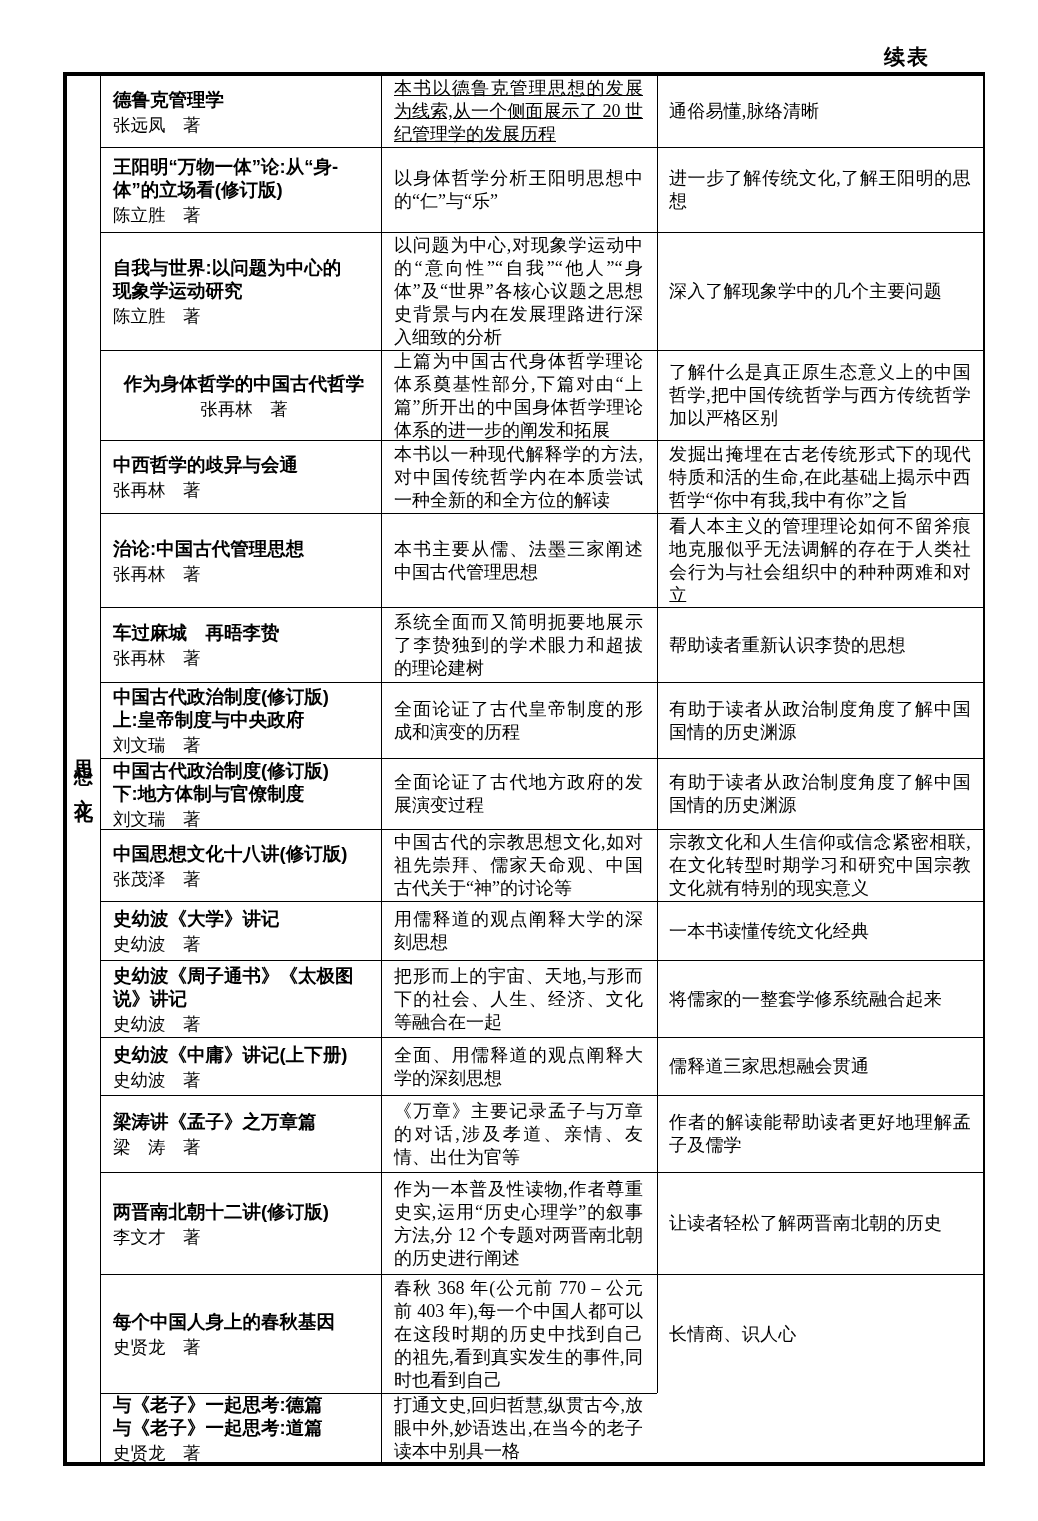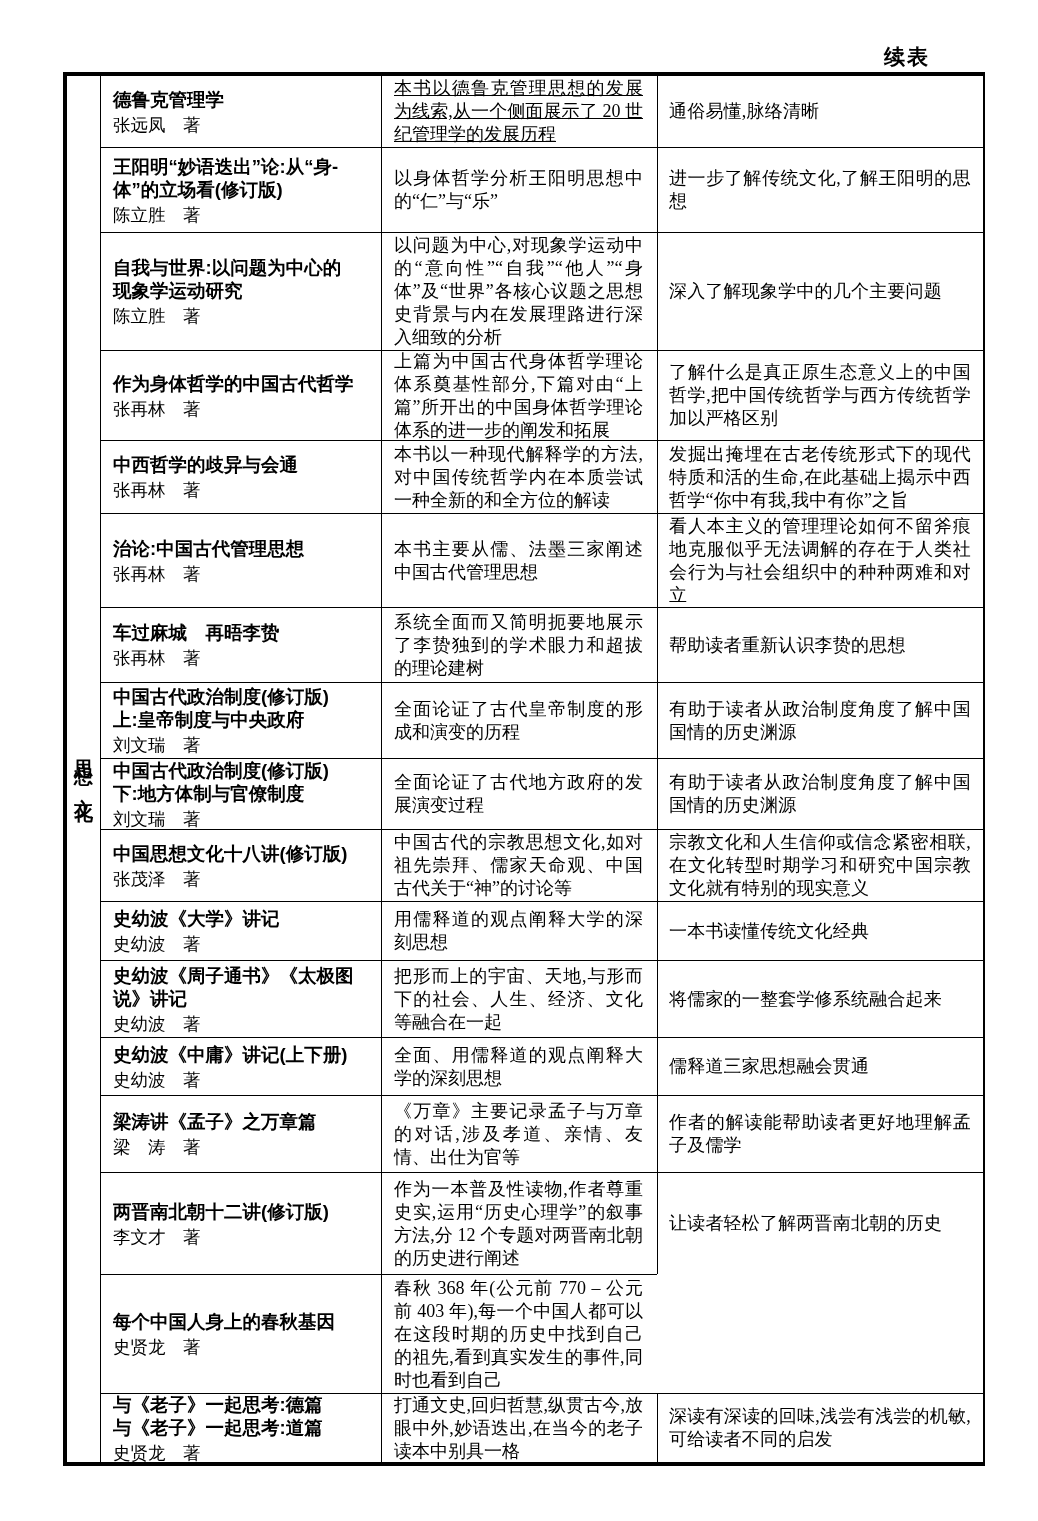--- a/index.html
+++ b/index.html
@@ -73,42 +73,42 @@
       <div class="book-title">德鲁克管理学</div>
       <div class="book-author">张远凤　著</div>
     </div>
     <div class="cell cell-desc" style="grid-area: 1 / 3; text-decoration: underline;">
       <div class="book-description">本书以德鲁克管理思想的发展为线索,从一个侧面展示了 20 世纪管理学的发展历程</div>
     </div>
     <div class="cell cell-comment" style="grid-area: 1 / 4;">
       <div class="book-review">通俗易懂,脉络清晰</div>
     </div>
     <div class="cell cell-title bt" style="grid-area: 2 / 2;">
-      <div class="book-title">王阳明“妙语迭出”论:从“身-
+      <div class="book-title">王阳明“万物一体”论:从“身-
 体”的立场看(修订版)</div>
       <div class="book-author">陈立胜　著</div>
     </div>
     <div class="cell cell-desc bt" style="grid-area: 2 / 3;">
       <div class="book-description">以身体哲学分析王阳明思想中的“仁”与“乐”</div>
     </div>
     <div class="cell cell-comment bt" style="grid-area: 2 / 4;">
       <div class="book-review">进一步了解传统文化,了解王阳明的思想</div>
     </div>
     <div class="cell cell-title bt" style="grid-area: 3 / 2;">
       <div class="book-title">自我与世界:以问题为中心的
 现象学运动研究</div>
       <div class="book-author">陈立胜　著</div>
     </div>
     <div class="cell cell-desc bt" style="grid-area: 3 / 3;">
       <div class="book-description">以问题为中心,对现象学运动中的“意向性”“自我”“他人”“身体”及“世界”各核心议题之思想史背景与内在发展理路进行深入细致的分析</div>
     </div>
     <div class="cell cell-comment bt" style="grid-area: 3 / 4;">
       <div class="book-review">深入了解现象学中的几个主要问题</div>
     </div>
-    <div class="cell cell-title bt" style="grid-area: 4 / 2;">
+    <div class="cell cell-title bt" style="grid-area: 4 / 2; align-items: center;">
       <div class="book-title">作为身体哲学的中国古代哲学</div>
       <div class="book-author">张再林　著</div>
     </div>
     <div class="cell cell-comment bt" style="grid-area: 4 / 4;">
       <div class="book-review">了解什么是真正原生态意义上的中国哲学,把中国传统哲学与西方传统哲学加以严格区别</div>
     </div>
     <div class="cell cell-desc bt" style="grid-area: 4 / 3;">
       <div class="book-description">上篇为中国古代身体哲学理论体系奠基性部分,下篇对由“上篇”所开出的中国身体哲学理论体系的进一步的阐发和拓展</div>
     </div>
     <div class="cell cell-title bt" style="grid-area: 5 / 2;">
@@ -224,24 +224,24 @@
     <div class="cell cell-comment bt" style="grid-area: 15 / 4;">
       <div class="book-review">让读者轻松了解两晋南北朝的历史</div>
     </div>
     <div class="cell cell-title bt" style="grid-area: 16 / 2;">
       <div class="book-title">每个中国人身上的春秋基因</div>
       <div class="book-author">史贤龙　著</div>
     </div>
     <div class="cell cell-desc bt" style="grid-area: 16 / 3;">
       <div class="book-description">春秋 368 年(公元前 770 – 公元前 403 年),每一个中国人都可以在这段时期的历史中找到自己的祖先,看到真实发生的事件,同时也看到自己</div>
     </div>
+    <div class="cell cell-comment bt" style="grid-area: 16 / 4;">
+      <div class="book-review">长情商、识人心</div>
+    </div>
     <div class="cell cell-title bt" style="grid-area: 17 / 2;">
       <div class="book-title">与《老子》一起思考:德篇
 与《老子》一起思考:道篇</div>
       <div class="book-author">史贤龙　著</div>
     </div>
     <div class="cell cell-desc bt" style="grid-area: 17 / 3;">
       <div class="book-description">打通文史,回归哲慧,纵贯古今,放眼中外,妙语迭出,在当今的老子读本中别具一格</div>
     </div>
-    <div class="cell cell-comment bt" style="grid-area: 17 / 4;">
-      <div class="book-review">深读有深读的回味,浅尝有浅尝的机敏,可给读者不同的启发</div>
-    </div>
   </div>
 
 </body></html>

